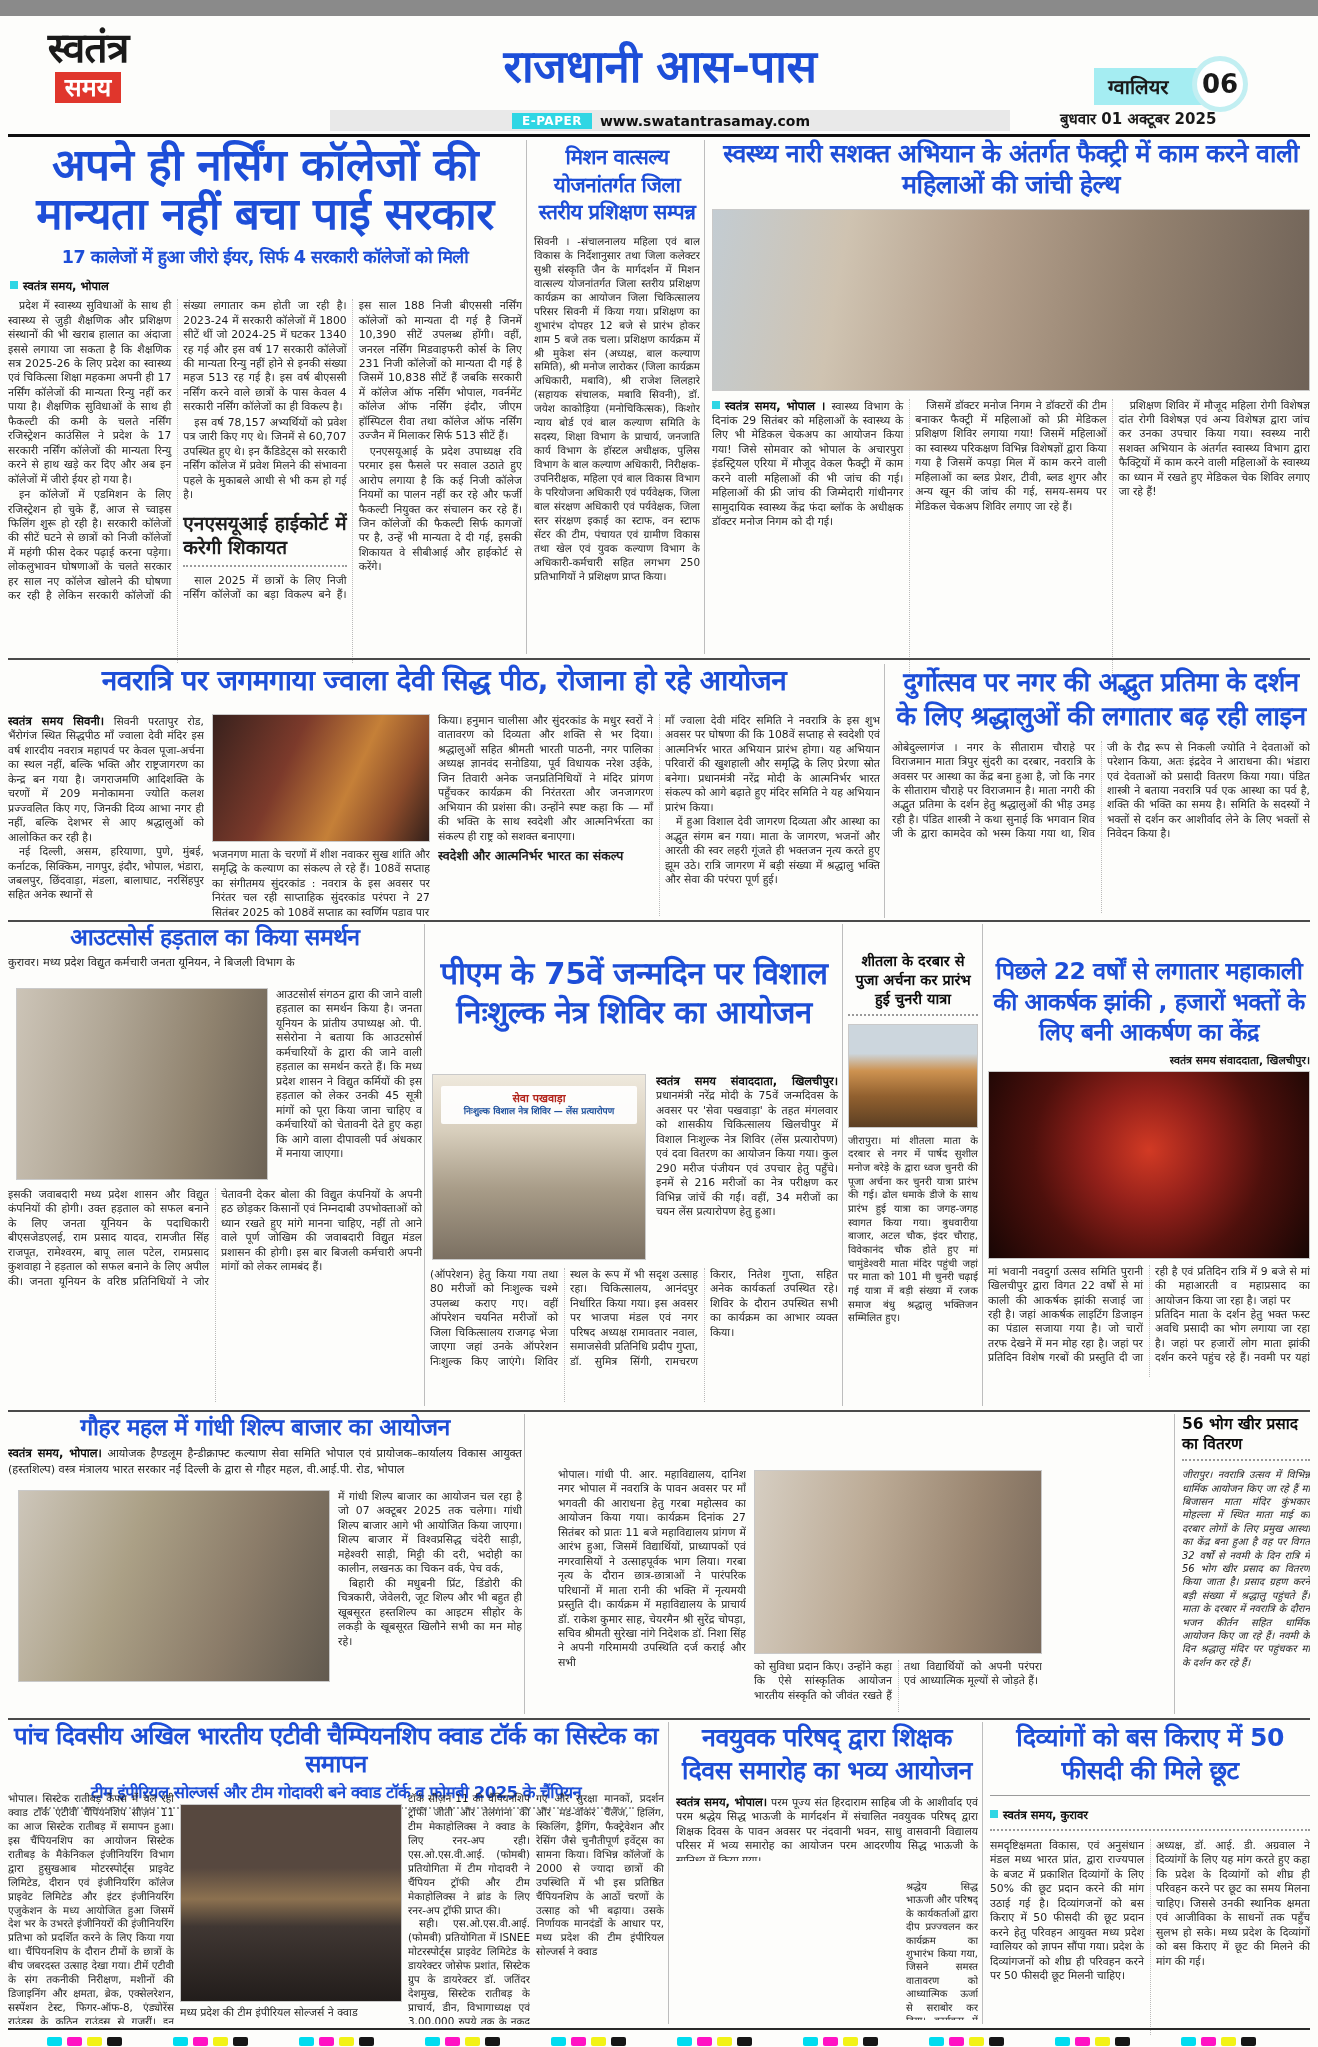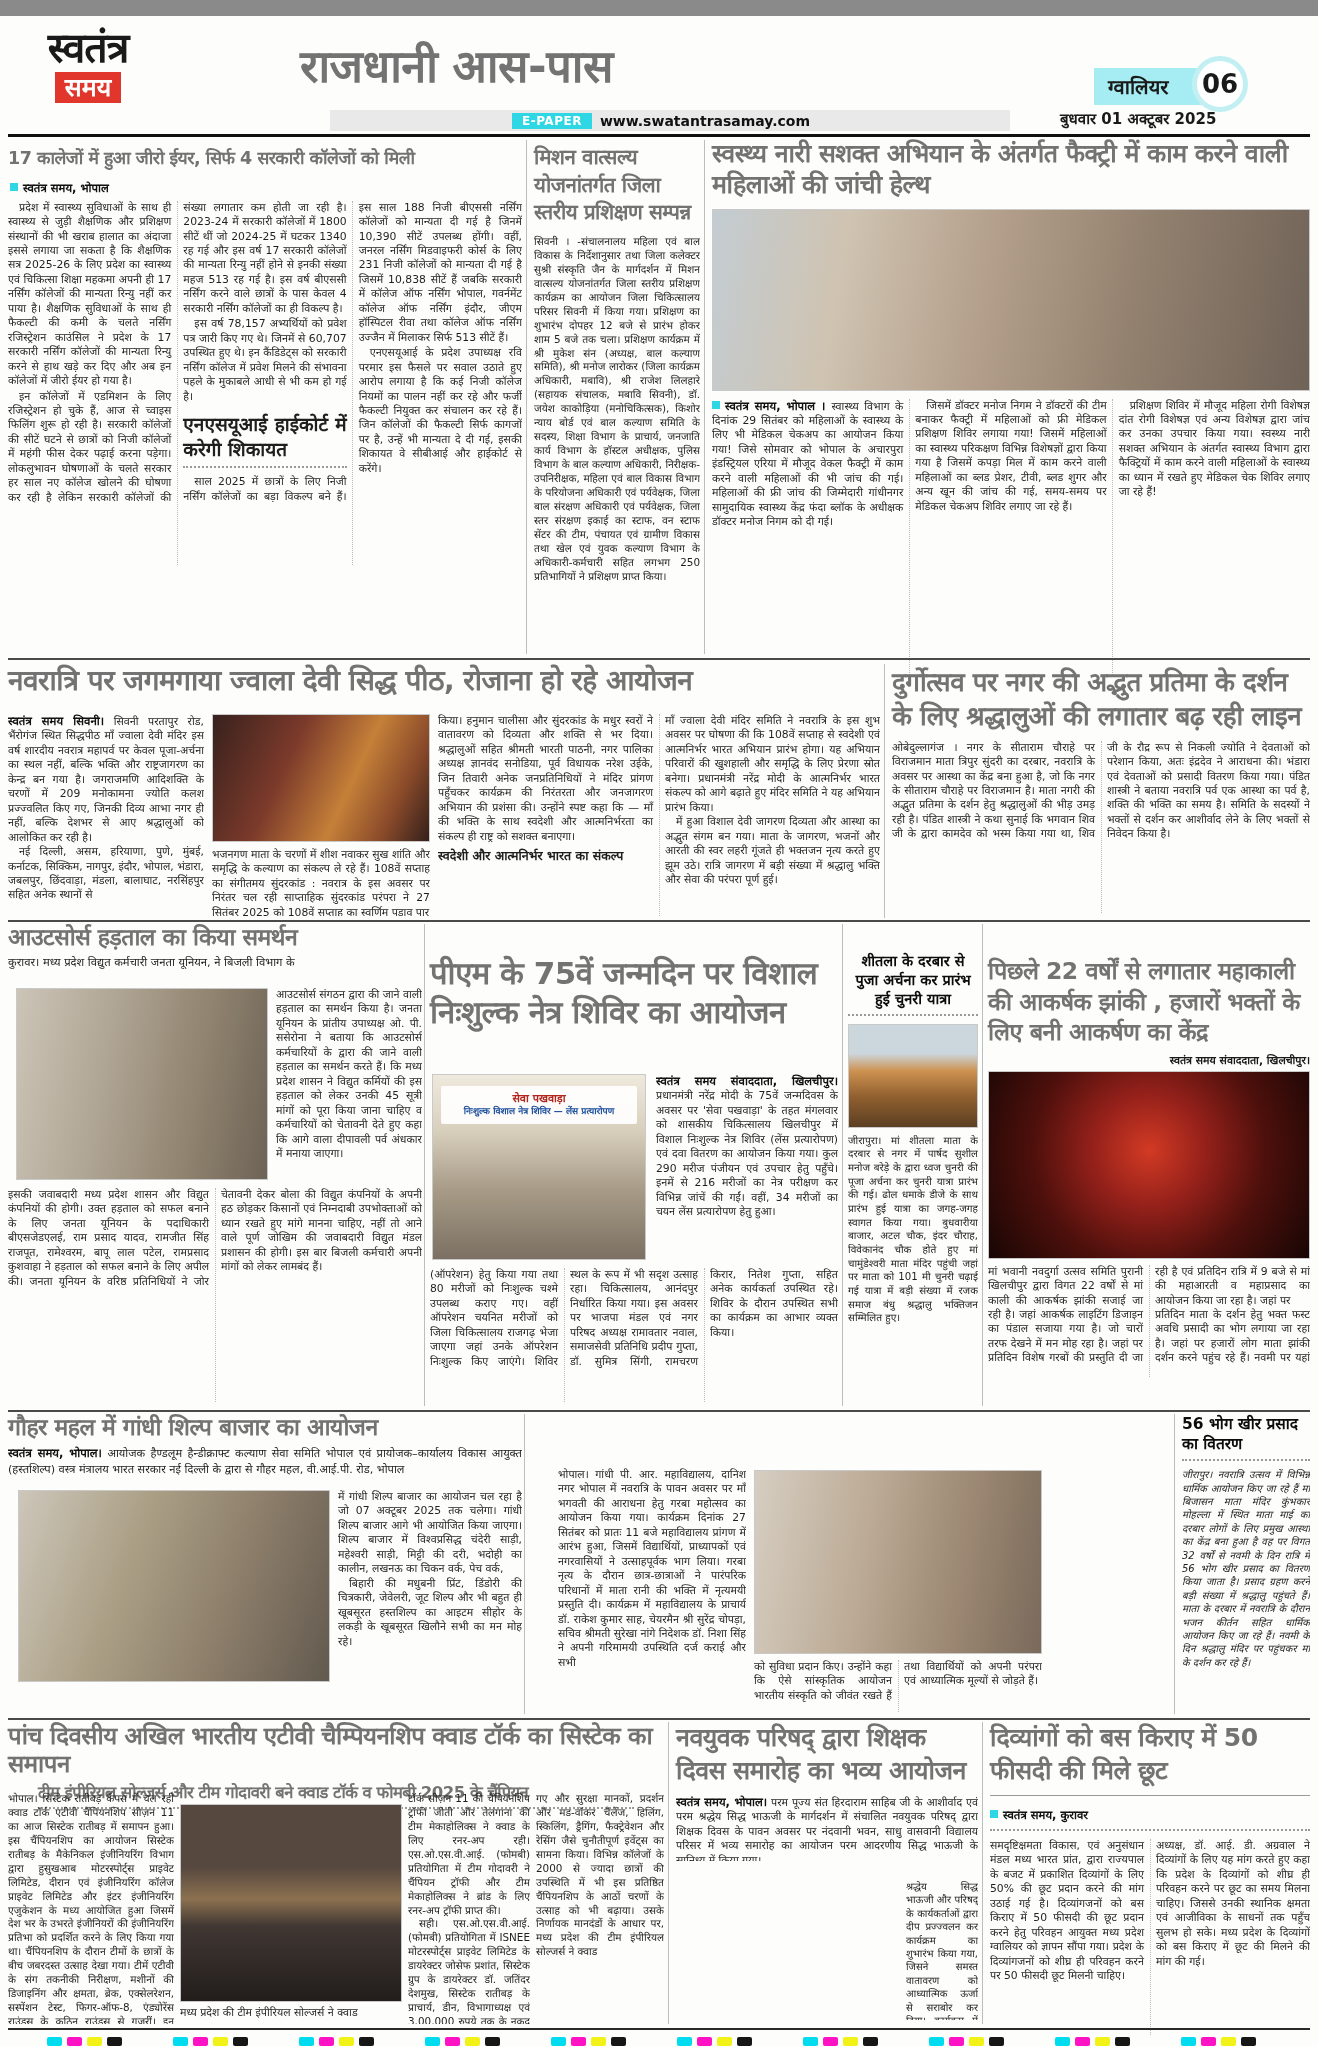--- a/index.html
+++ b/index.html
@@ -1,20 +1,20 @@
 <!DOCTYPE html>
 <html lang="hi"><head>
 <meta charset="utf-8">
 <style>
   *{margin:0;padding:0;box-sizing:border-box}
   html,body{background:#8a8a8a}
   body{font-family:"DejaVu Sans","Liberation Sans",sans-serif}
   .page{position:relative;width:1318px;height:2047px;margin:16px auto;background:#fdfdfb;color:#1a1a1a;overflow:hidden}
   .abs{position:absolute}
-  .hd{font-weight:800;text-align:left;color:#737373;line-height:1.18;letter-spacing:-.5px}
+  .hd{font-weight:800;text-align:center;color:#1d4ed8;line-height:1.18;letter-spacing:-.5px}
   .body{font-size:10.8px;line-height:1.34;text-align:justify;color:#1f1f1f;overflow:hidden}
   .body .para{text-indent:11px;margin-bottom:1px}
   .cols2{column-count:2;column-gap:12px;column-rule:1px dotted #b9b9b9}
   .cols3{column-count:3;column-gap:12px;column-rule:1px dotted #b9b9b9}
   .byline{font-weight:700;font-size:11.5px;color:#101010}
   .bullet{display:inline-block;width:8px;height:8px;background:#2fd6e4;margin-right:5px;vertical-align:1px}
   .vr{position:absolute;width:1px;background:#bdbdbd}
   .hrule{position:absolute;background:#4a4a4a}
   .dotted{border-bottom:2px dotted #9a9a9a;padding-bottom:5px}
   .photo{position:absolute;border:1px solid #c9c9c9;background-size:cover;overflow:hidden}
@@ -49,20 +49,21 @@
   <div class="abs" style="left:1192px;top:40px;width:56px;height:56px;border-radius:50%;background:#fff;border:5px solid #c2eff2;font-size:26px;font-weight:800;text-align:center;line-height:46px">06</div>
   <div class="abs" style="left:1060px;top:92px;width:210px;text-align:left;font-size:15px;font-weight:800">बुधवार 01 अक्टूबर 2025</div>
 
   <div class="abs" style="left:330px;top:94px;width:680px;height:21px;background:#e9e9e9;display:flex;align-items:center">
     <span style="margin-left:182px;background:#2fd6e4;color:#fff;font-size:12px;font-weight:800;padding:1px 10px;letter-spacing:.5px">E-PAPER</span>
     <span style="margin-left:8px;font-size:14px;font-weight:700;color:#111">www.swatantrasamay.com</span>
   </div>
   <div class="hrule" style="left:8px;top:118px;width:1302px;height:3px;background:#101010"></div>
 
   <div class="abs" style="left:8px;top:124px;width:514px">
+    <div class="hd" style="font-size:44px;line-height:1.12">अपने ही नर्सिंग कॉलेजों की मान्यता नहीं बचा पाई सरकार</div>
     <div class="hd" style="font-size:17.5px;margin-top:8px">17 कालेजों में हुआ जीरो ईयर, सिर्फ 4 सरकारी कॉलेजों को मिली</div>
     <div style="margin:8px 0 5px 2px">
       <span class="bullet"></span><span class="byline">स्वतंत्र समय, भोपाल</span>
     </div>
     <div class="body cols3" style="height:364px">
       <div class="para">प्रदेश में स्वास्थ्य सुविधाओं के साथ ही स्वास्थ्य से जुड़ी शैक्षणिक और प्रशिक्षण संस्थानों की भी खराब हालात का अंदाजा इससे लगाया जा सकता है कि शैक्षणिक सत्र 2025-26 के लिए प्रदेश का स्वास्थ्य एवं चिकित्सा शिक्षा महकमा अपनी ही 17 नर्सिंग कॉलेजों की मान्यता रिन्यु नहीं कर पाया है। शैक्षणिक सुविधाओं के साथ ही फैकल्टी की कमी के चलते नर्सिंग रजिस्ट्रेशन काउंसिल ने प्रदेश के 17 सरकारी नर्सिंग कॉलेजों की मान्यता रिन्यु करने से हाथ खड़े कर दिए और अब इन कॉलेजों में जीरो ईयर हो गया है।</div>
       <div class="para">इन कॉलेजों में एडमिशन के लिए रजिस्ट्रेशन हो चुके हैं, आज से च्वाइस फिलिंग शुरू हो रही है। सरकारी कॉलेजों की सीटें घटने से छात्रों को निजी कॉलेजों में महंगी फीस देकर पढ़ाई करना पड़ेगा। लोकलुभावन घोषणाओं के चलते सरकार हर साल नए कॉलेज खोलने की घोषणा कर रही है लेकिन सरकारी कॉलेजों की संख्या लगातार कम होती जा रही है। 2023-24 में सरकारी कॉलेजों में 1800 सीटें थीं जो 2024-25 में घटकर 1340 रह गई और इस वर्ष 17 सरकारी कॉलेजों की मान्यता रिन्यु नहीं होने से इनकी संख्या महज 513 रह गई है। इस वर्ष बीएससी नर्सिंग करने वाले छात्रों के पास केवल 4 सरकारी नर्सिंग कॉलेजों का ही विकल्प है।</div>
       <div class="para">इस वर्ष 78,157 अभ्यर्थियों को प्रवेश पत्र जारी किए गए थे। जिनमें से 60,707 उपस्थित हुए थे। इन कैंडिडेट्स को सरकारी नर्सिंग कॉलेज में प्रवेश मिलने की संभावना पहले के मुकाबले आधी से भी कम हो गई है।</div>
       <div class="dotted" style="font-size:19px;font-weight:800;line-height:1.3;margin:8px 0 7px">एनएसयूआई हाईकोर्ट में करेगी शिकायत</div>
       <div class="para">साल 2025 में छात्रों के लिए निजी नर्सिंग कॉलेजों का बड़ा विकल्प बने हैं। इस साल 188 निजी बीएससी नर्सिंग कॉलेजों को मान्यता दी गई है जिनमें 10,390 सीटें उपलब्ध होंगी। वहीं, जनरल नर्सिंग मिडवाइफरी कोर्स के लिए 231 निजी कॉलेजों को मान्यता दी गई है जिसमें 10,838 सीटें हैं जबकि सरकारी में कॉलेज ऑफ नर्सिंग भोपाल, गवर्नमेंट कॉलेज ऑफ नर्सिंग इंदौर, जीएम हॉस्पिटल रीवा तथा कॉलेज ऑफ नर्सिंग उज्जैन में मिलाकर सिर्फ 513 सीटें हैं।</div>

